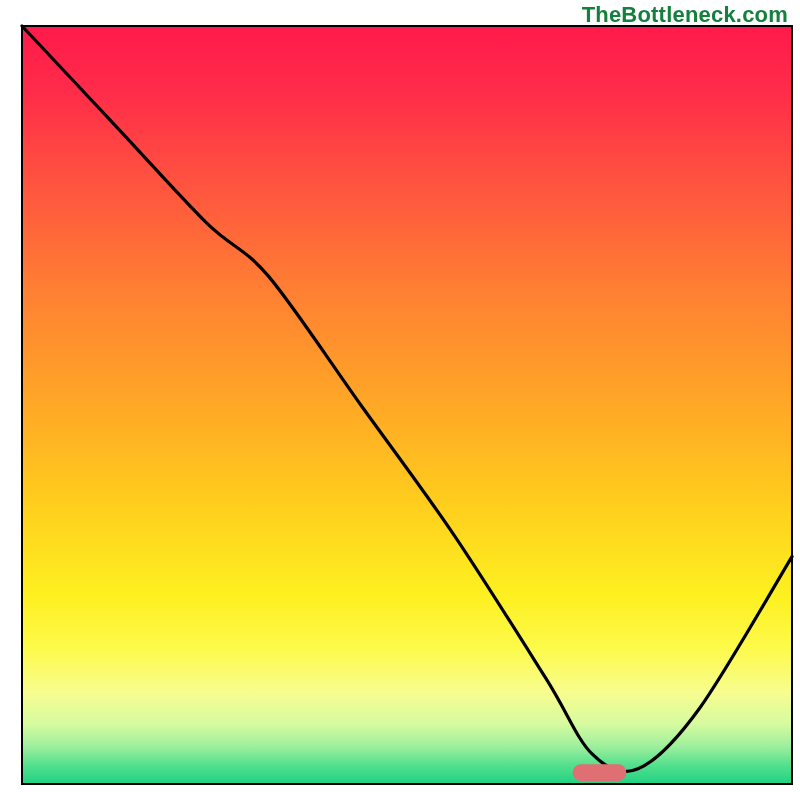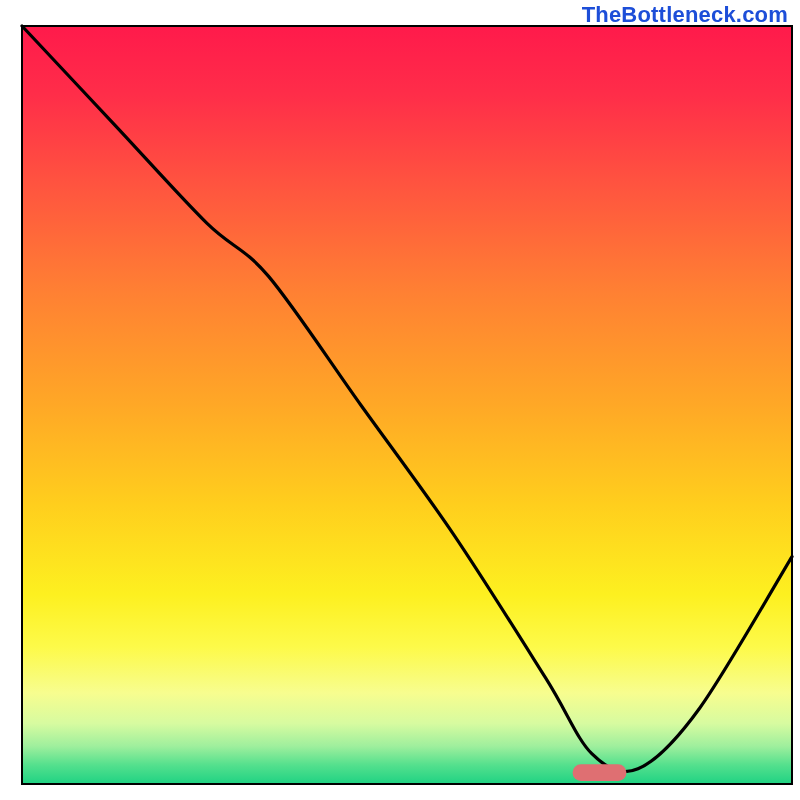--- a/index.html
+++ b/index.html
@@ -14,21 +14,21 @@
     position: relative;
     width: 800px;
     height: 800px;
   }
   .watermark {
     position: absolute;
     top: 2px;
     right: 12px;
     font-size: 22px;
     font-weight: 600;
-    color: #1d4ed8;
+    color: #15803d;
     letter-spacing: 0.2px;
     z-index: 10;
   }
   svg.plot {
     position: absolute;
     left: 0;
     top: 0;
     width: 800px;
     height: 800px;
     display: block;

